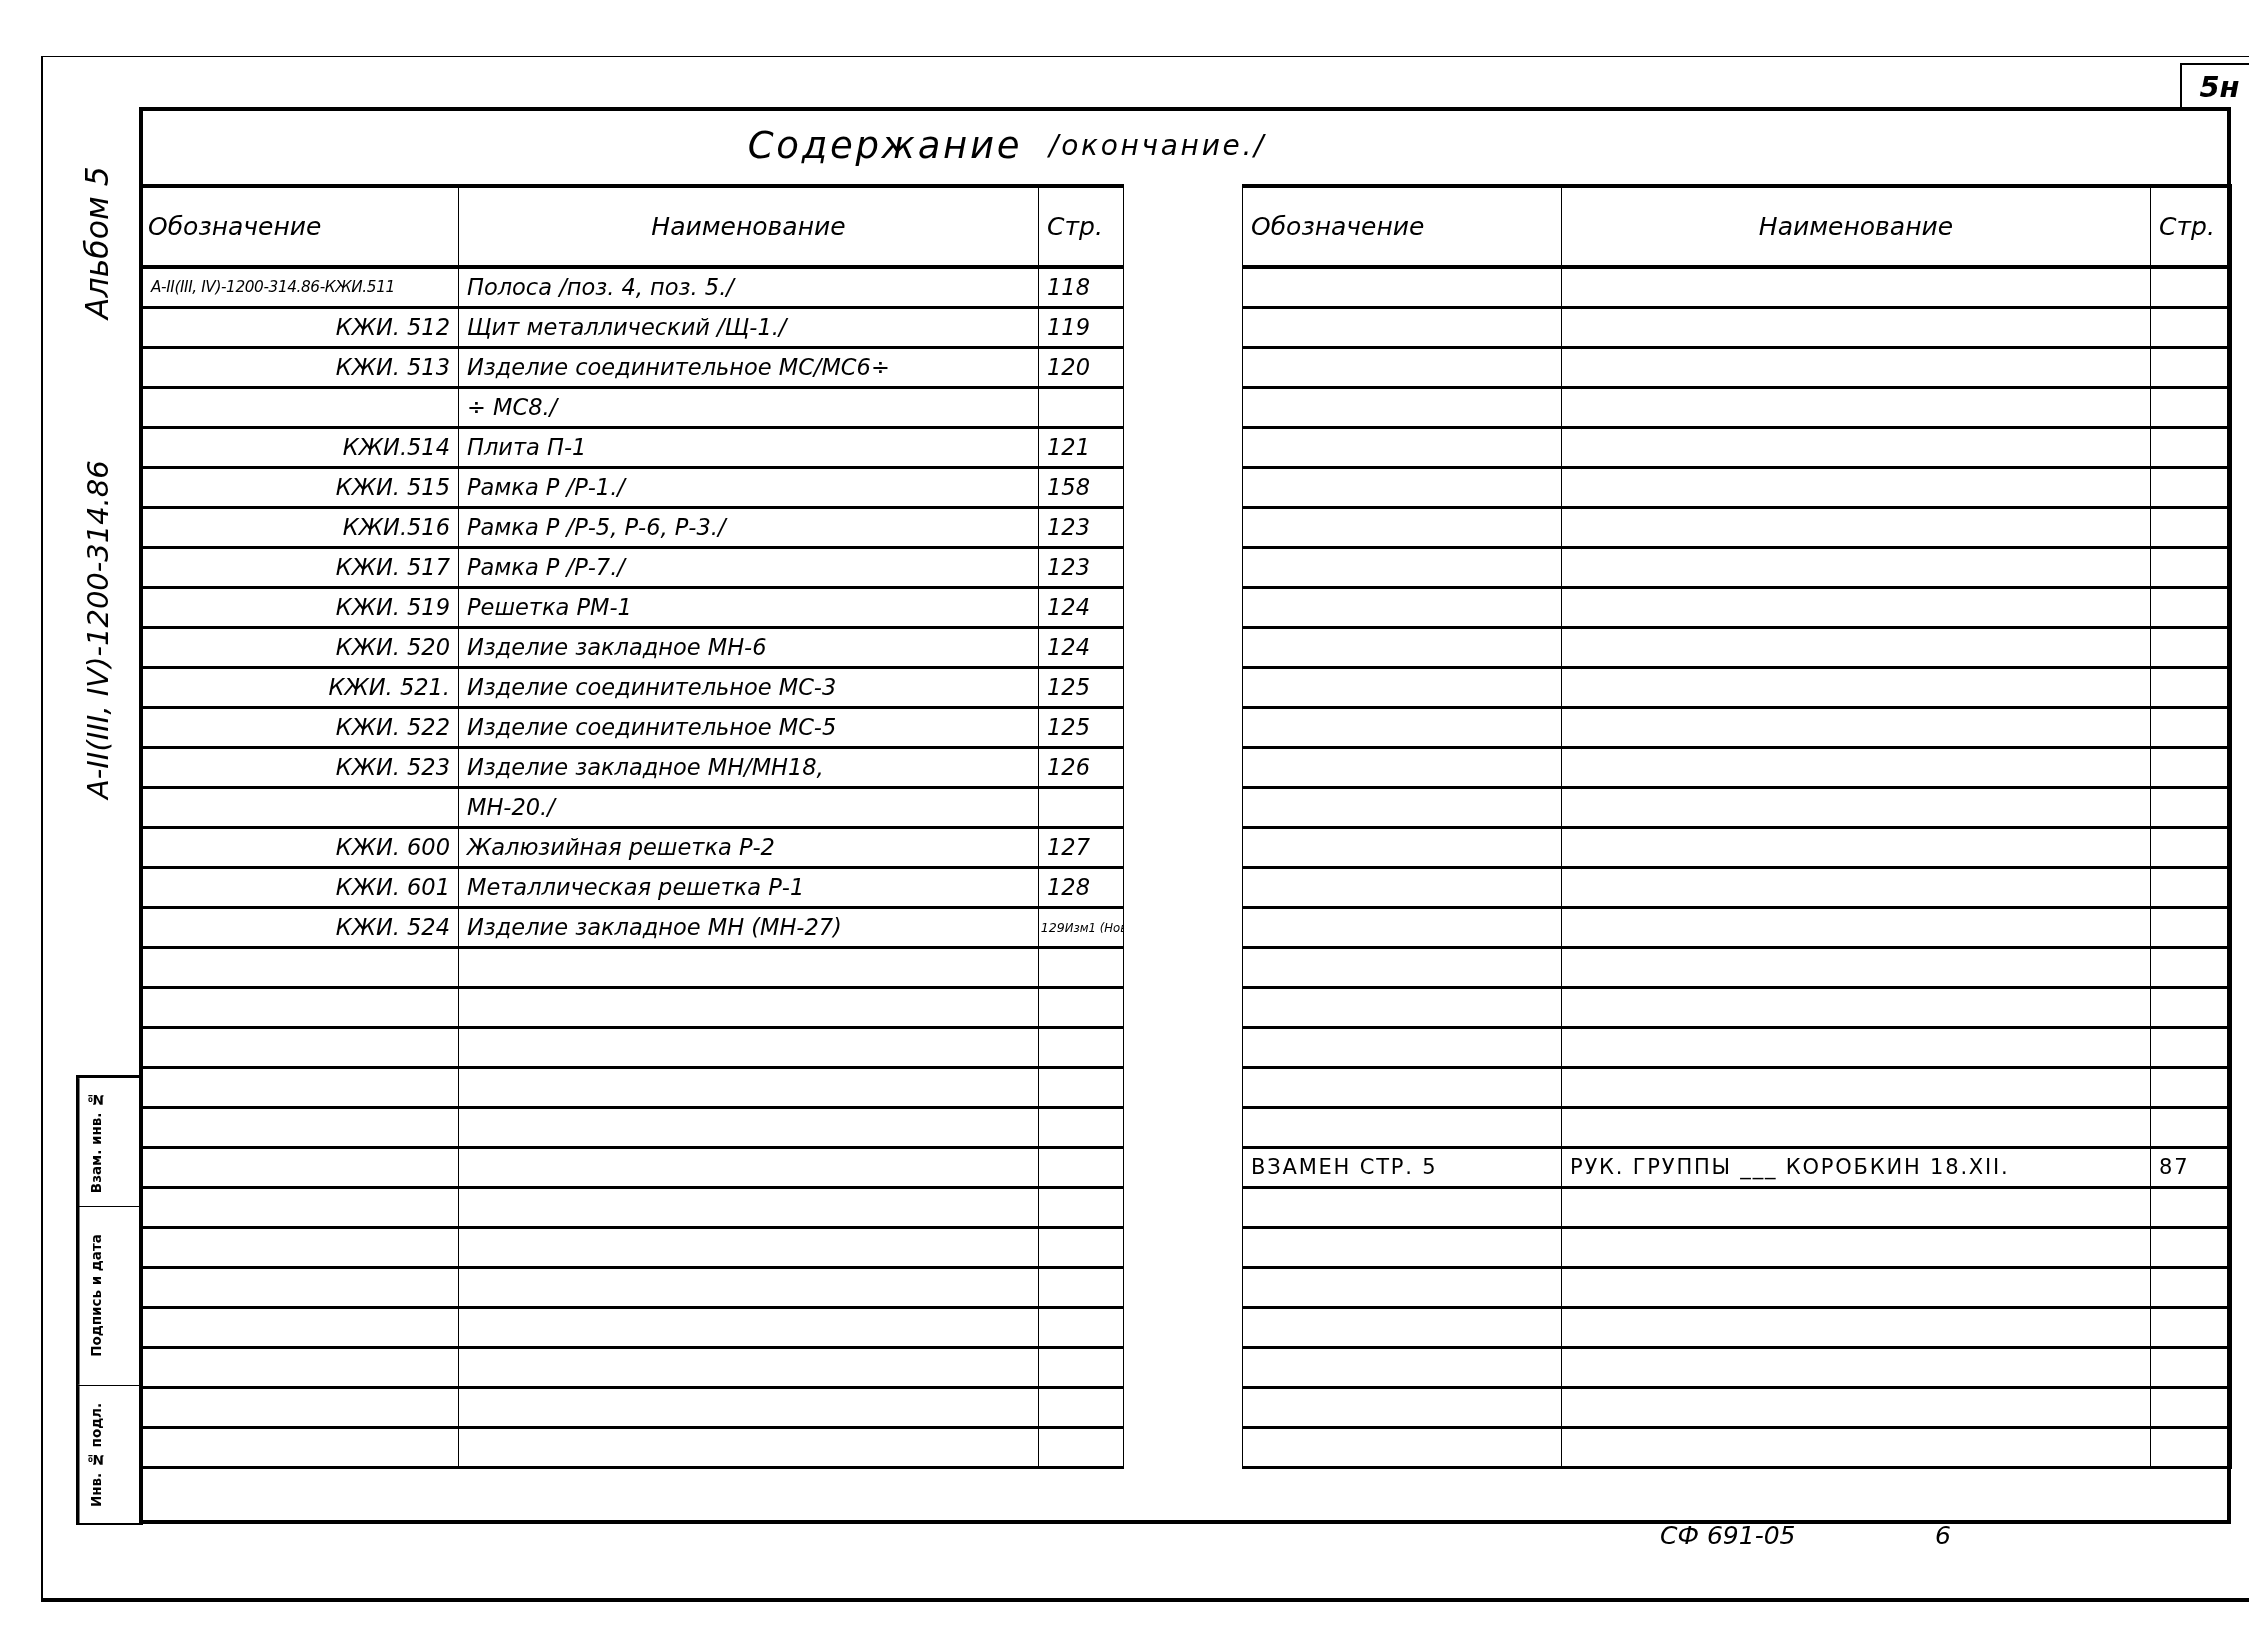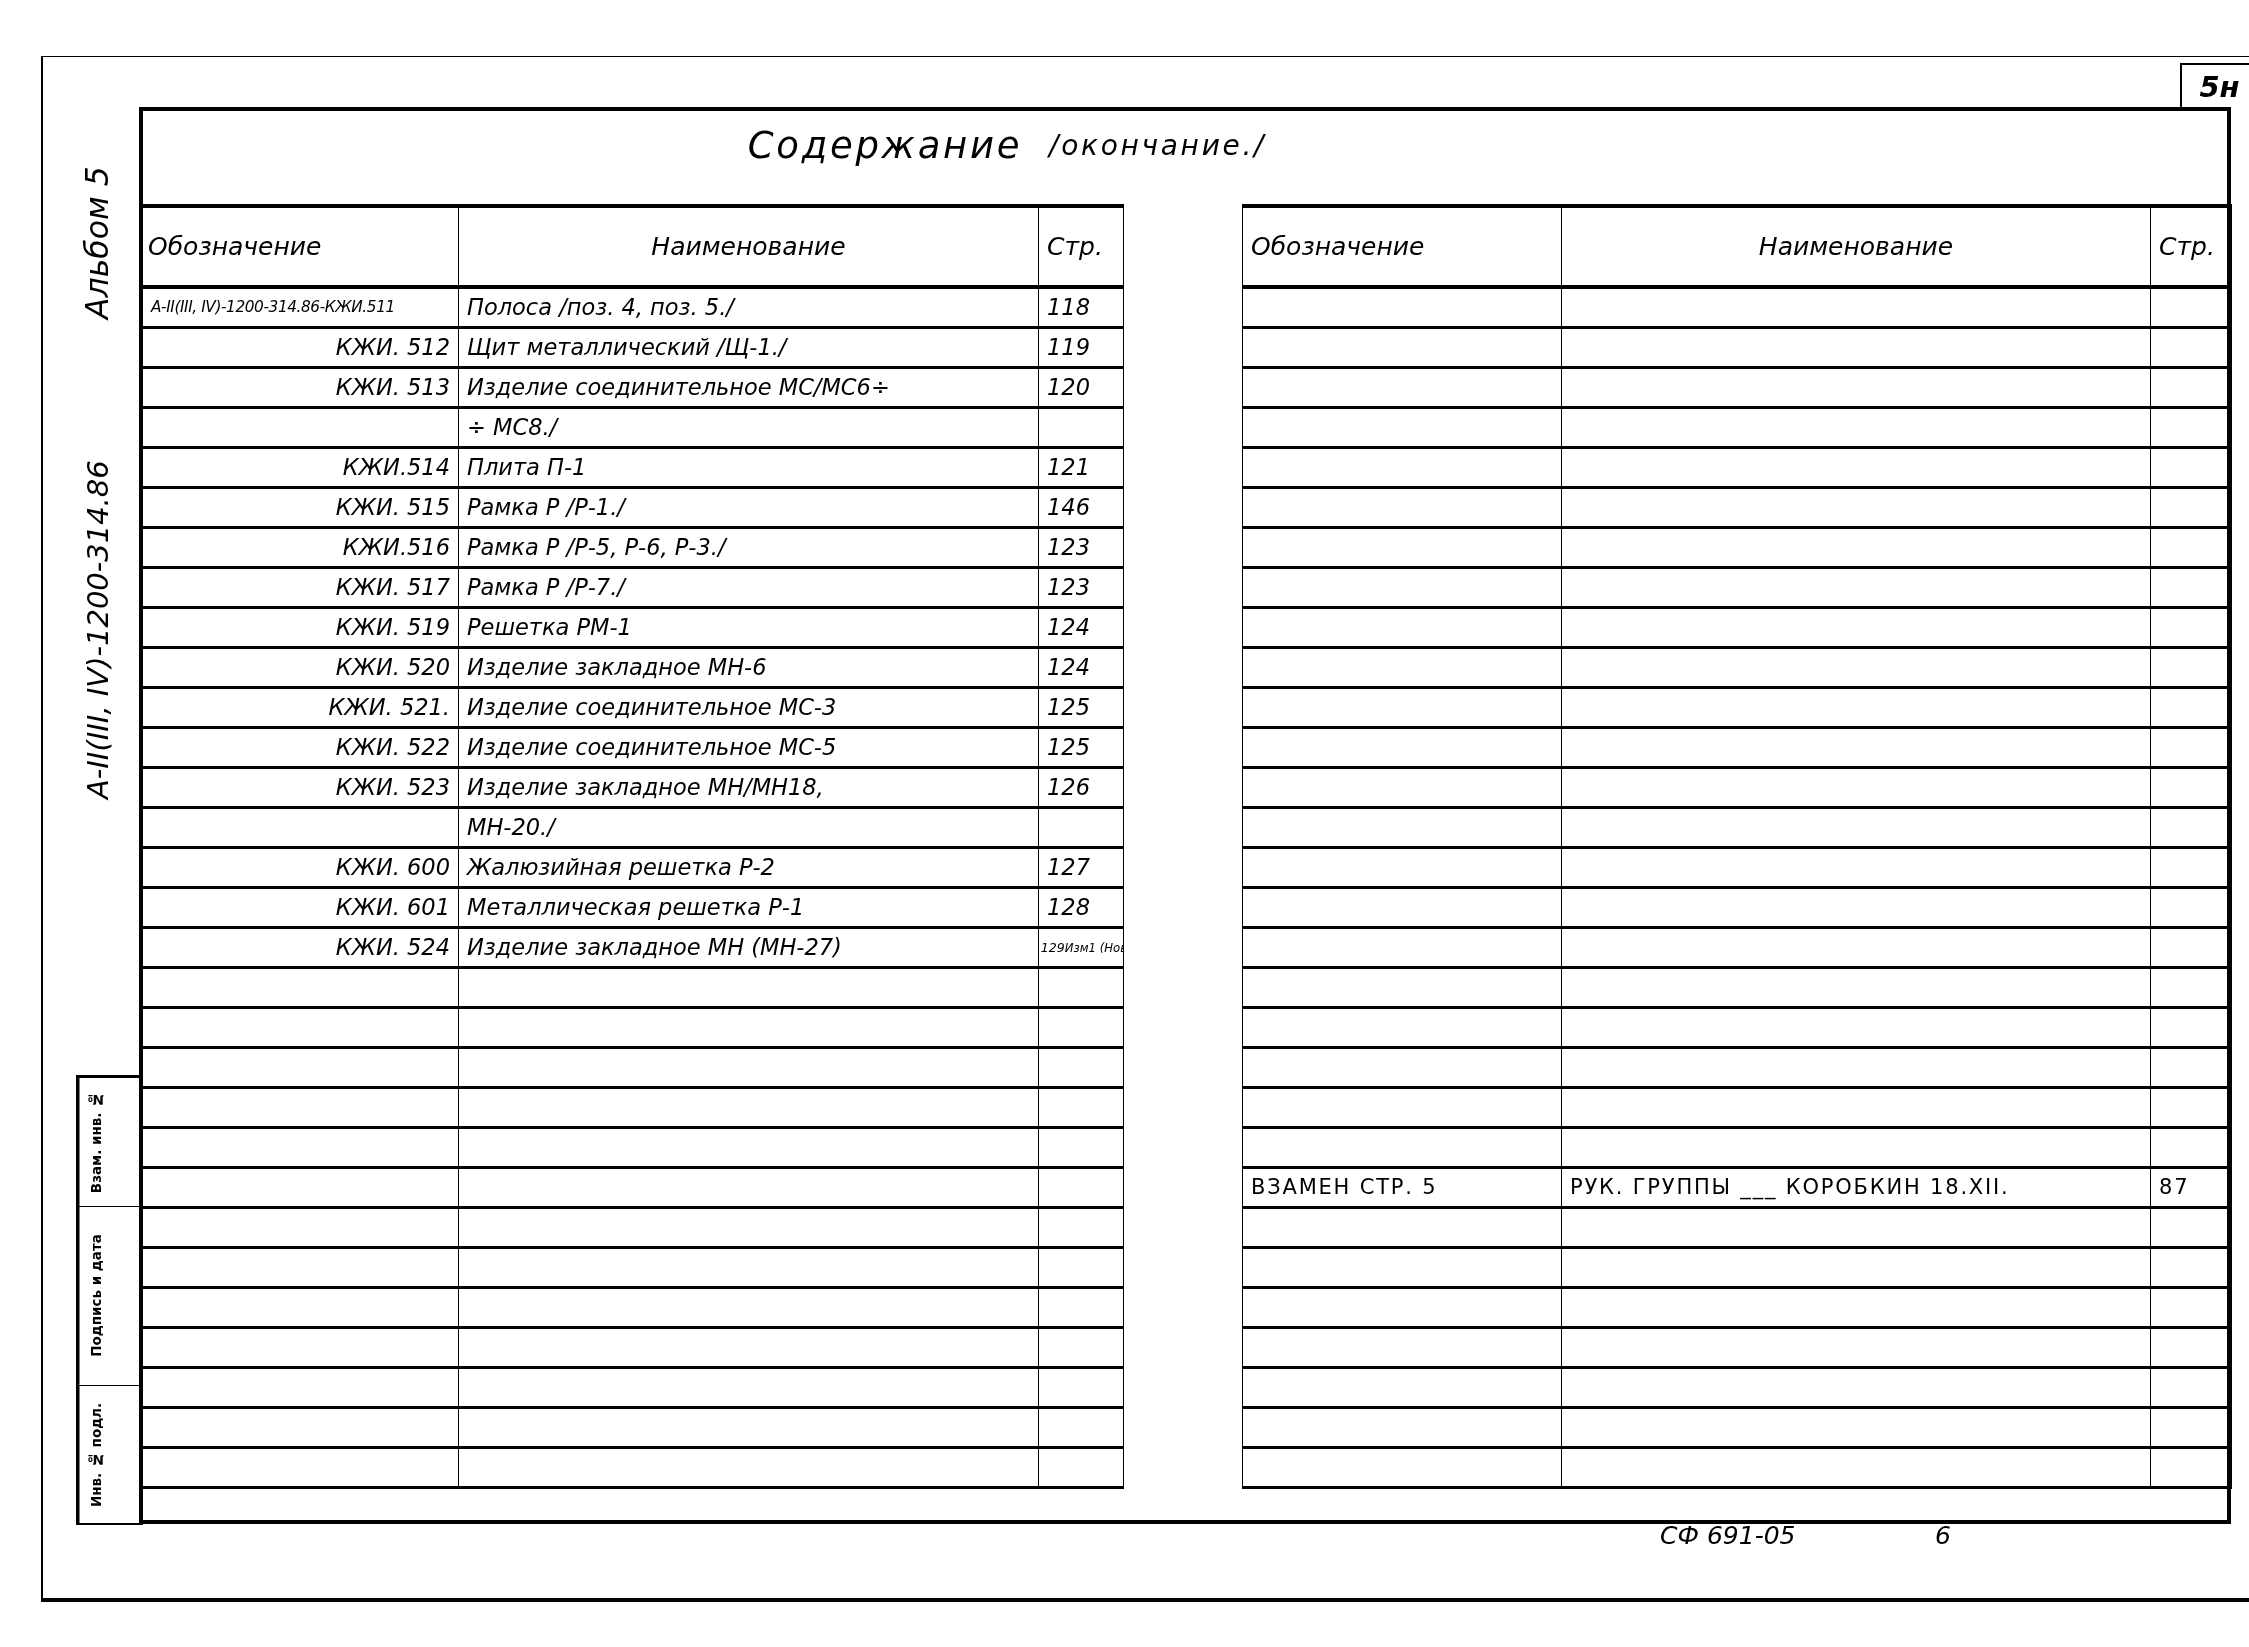--- a/index.html
+++ b/index.html
@@ -8,21 +8,21 @@
   .abs { position:absolute; }
   .outer-frame { left:41px; top:56px; width:2227px; height:1546px;
                  border-left:2.7px solid #000; border-bottom:4.5px solid #000; border-top:1.8px solid #000; border-right:1.8px solid #000; box-sizing:border-box; }
   .inner-frame { left:139px; top:107px; width:2092px; height:1417px;
                  border:4.5px solid #000; box-sizing:border-box; }
   .sheet-box { left:2180px; top:63px; width:79px; height:45px; border:2.7px solid #000; border-bottom:none; box-sizing:border-box;
                display:flex; align-items:center; justify-content:center; font-size:29px; font-style:italic; font-weight:bold; }
   .title { left:139px; top:112px; width:1736px; height:67px; display:flex; align-items:center; justify-content:center;
            font-size:37px; font-style:italic; letter-spacing:2.7px; font-family:"DejaVu Sans", sans-serif; }
   .title .sub { font-size:28px; margin-left:27px; }
-  table.grid { position:absolute; border-collapse:collapse; table-layout:fixed;margin-top:20px; }
+  table.grid { position:absolute; border-collapse:collapse; table-layout:fixed; }
   table.grid td, table.grid th { border:1.3px solid #000; padding:0 8px; height:40px; box-sizing:border-box;
        font-style:italic; font-size:22.5px; white-space:nowrap; overflow:hidden; font-weight:normal; }
   table.grid tr { border-bottom:3.6px solid #000; }
   table.grid tr td { border-bottom:3.6px solid #000; }
   table.grid th { height:81px; font-size:25px; border-top:4.5px solid #000; border-bottom:4.5px solid #000; text-align:left; }
   table.grid th.c { text-align:center; }
   td.code { text-align:right; padding-right:49px; }
   td.code.long { font-size:15.3px; text-align:left; padding:0 11px; letter-spacing:-0.4px; }
   td.page { font-size:20px; }
   td.page .small { font-size:11.7px; line-height:12.6px; display:inline-block; vertical-align:middle; }
@@ -105,21 +105,21 @@
         <td class="page"><span></span></td>
       </tr>
       <tr>
         <td class="code">КЖИ.514</td>
         <td>Плита П-1</td>
         <td class="page"><span>121</span></td>
       </tr>
       <tr>
         <td class="code">КЖИ. 515</td>
         <td>Рамка Р /Р-1./</td>
-        <td class="page"><span>146</span></td>
+        <td class="page"><span>158</span></td>
       </tr>
       <tr>
         <td class="code">КЖИ.516</td>
         <td>Рамка Р /Р-5, Р-6, Р-3./</td>
         <td class="page"><span>123</span></td>
       </tr>
       <tr>
         <td class="code">КЖИ. 517</td>
         <td>Рамка Р /Р-7./</td>
         <td class="page"><span>123</span></td>

